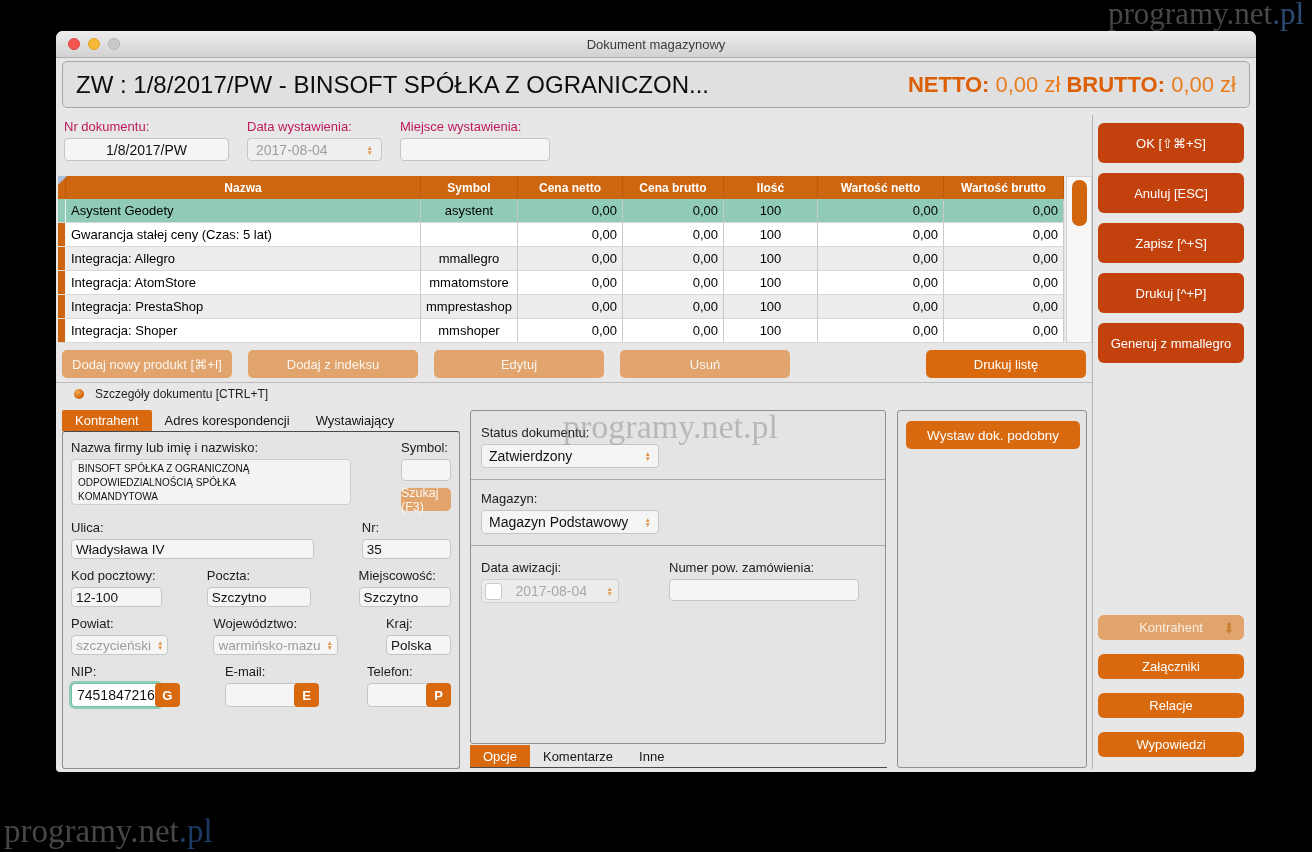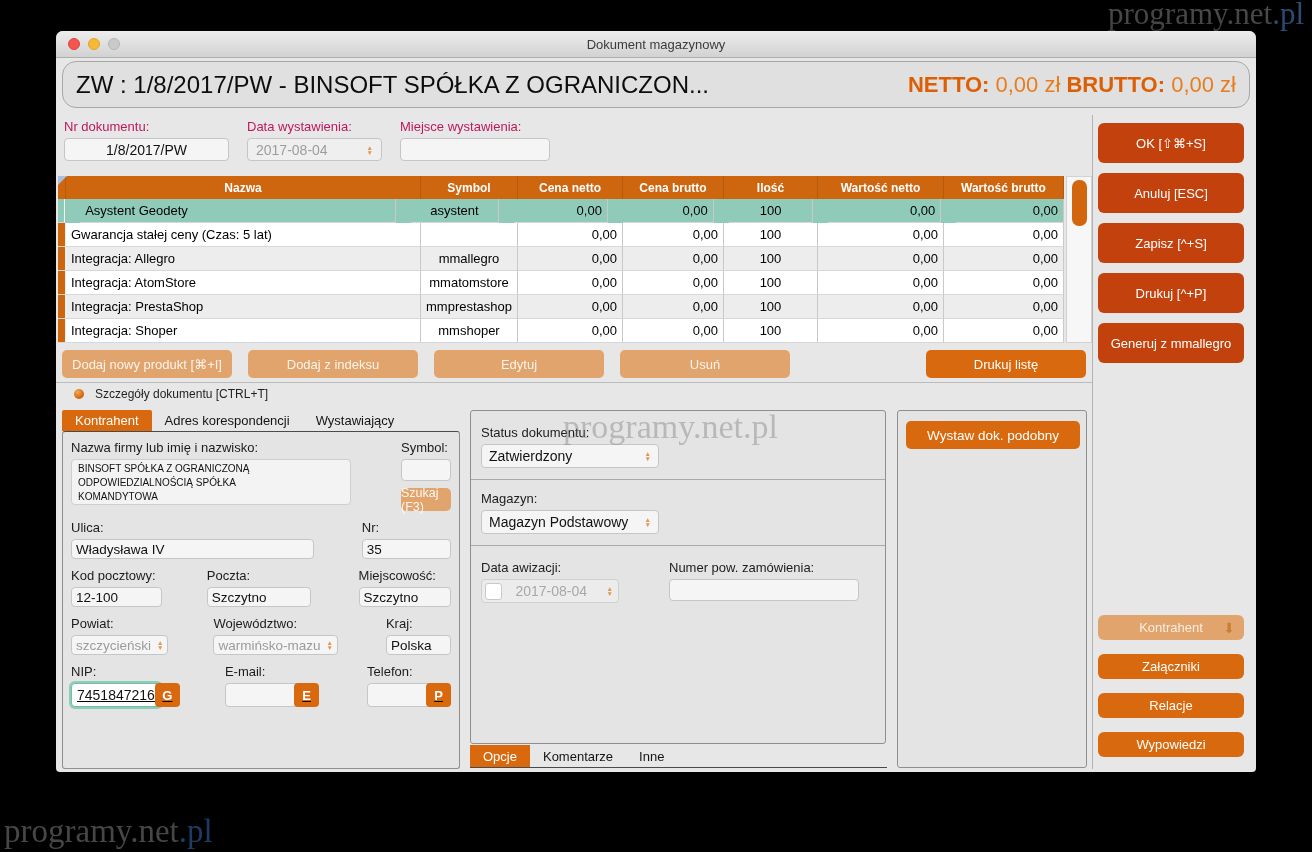--- a/index.html
+++ b/index.html
@@ -29,21 +29,21 @@
   .lights{position:absolute;left:12px;top:7px;display:flex;gap:8px;}
   .light{width:12px;height:12px;border-radius:50%;}
   .light.red{background:#f3564f;border:1px solid #df4440;box-sizing:border-box;}
   .light.yellow{background:#f6b935;border:1px solid #e0a524;box-sizing:border-box;}
   .light.gray{background:#cacaca;border:1px solid #b5b5b5;box-sizing:border-box;}
   .title-text{font-size:13px;color:#3c3c3c;}
 
   
   .doc-header{
     position:absolute;left:6px;top:30px;width:1188px;height:47px;
-    background:#e0e0e0;border:1px solid #a7a7a7;border-radius:14px;
+    background:#e0e0e0;border:1px solid #a7a7a7;border-radius:5px;
     display:flex;align-items:center;justify-content:space-between;
     padding:0 13px;box-sizing:border-box;
   }
   .doc-title{font-size:24px;color:#0d0d0d;white-space:nowrap;}
   .totals{font-size:22px;white-space:nowrap;color:#e97d1e;}
   .totals b{color:#dd5f05;font-weight:bold;}
 
   
   .fields{position:absolute;left:8px;top:88px;display:flex;gap:18px;}
   .fgroup{display:flex;flex-direction:column;gap:4px;}
@@ -57,21 +57,21 @@
   .finput.disabled{color:#9d9d9d;background:#efefef;}
   .stepper{display:flex;flex-direction:column;margin-left:auto;line-height:5px;font-size:6.5px;color:#e0984f;padding-left:6px;}
 
   
   .table{position:absolute;left:2px;top:145px;width:1034px;}
   .tgrid{width:1006px;}
   .thead{display:flex;height:23px;background:#ce650f;color:#fff;font-weight:bold;font-size:12px;}
   .thead .hcell{display:flex;align-items:center;justify-content:center;border-right:1px solid #b85a0c;box-sizing:border-box;}
   .trow{display:flex;height:24px;background:#fff;font-size:13px;color:#000;}
   .trow.alt{background:#ededed;}
-  .trow.selected{background:#90cbb9;gap:15px;}
+  .trow.selected{background:#90cbb9;}
   .cell{border-right:1px solid #c9c9c9;border-bottom:1px solid #d8d8d8;box-sizing:border-box;
         display:flex;align-items:center;padding:0 5px;overflow:hidden;white-space:nowrap;}
   .cell.left{justify-content:flex-start;}
   .cell.ctr{justify-content:center;}
   .cell.num{justify-content:flex-end;}
   .c-ind{width:8px;}
   .c-nazwa{width:355px;}
   .c-symbol{width:97px;}
   .c-cnetto{width:105px;}
   .c-cbrutto{width:101px;}
@@ -125,21 +125,21 @@
   .textarea{
     height:46px;background:#f3f3f3;border:1px solid #cfcfcf;border-radius:4px;
     font-size:10px;line-height:14px;color:#111;padding:2px 6px;overflow:hidden;box-sizing:border-box;width:280px;
   }
   .textarea .inner{width:238px;}
   .sym-col{width:90px;margin-left:10px;display:flex;flex-direction:column;}
   .sym-col .inp{height:22px;}
   .szukaj{margin-top:7px;height:23px;border-radius:5px;background:#e1a46c;color:rgba(255,255,255,.9);
           font-size:12.5px;display:flex;align-items:center;justify-content:center;}
 
-  .compound{display:flex;height:24px;text-decoration:underline;}
+  .compound{display:flex;height:24px;}
   .compound .cinput{flex:1;background:#f5f5f5;border:1px solid #c6c6c6;border-radius:4px;
        font-size:14px;color:#111;display:flex;align-items:center;padding:0 5px;box-sizing:border-box;min-width:0;}
   .compound .cbtn{width:25px;margin-left:-6px;background:#d8690f;color:#fff;border-radius:4px;
        display:flex;align-items:center;justify-content:center;font-size:13px;font-weight:bold;z-index:1;}
   .compound.focus .cinput{background:#fff;border:1px solid #74c0a6;box-shadow:0 0 0 2px #8fcdb8;}
 
   
   .mid-select{width:178px;height:24px;background:#f5f5f5;border:1px solid #c6c6c6;border-radius:4px;
       display:flex;align-items:center;font-size:14px;color:#111;padding:0 7px;box-sizing:border-box;}
   .divider{border-top:1px solid #a9a9a9;margin:11px -10px;}

